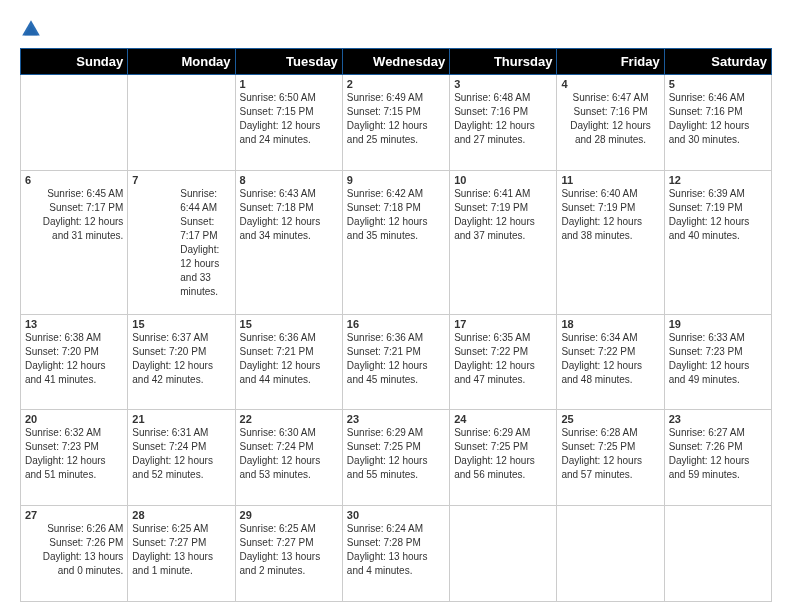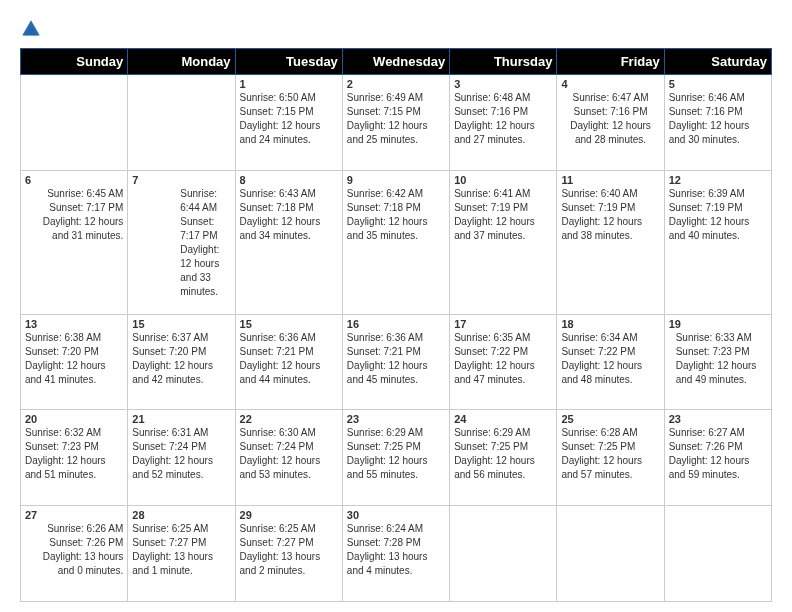--- a/index.html
+++ b/index.html
@@ -248,21 +248,21 @@
 Daylight: 12 hours and 47 minutes.</div>
           </td>
           <td>
             <span class="day-number">18</span>
             <div class="day-info" style="white-space: pre-wrap;">Sunrise: 6:34 AM
 Sunset: 7:22 PM
 Daylight: 12 hours and 48 minutes.</div>
           </td>
           <td>
             <span class="day-number">19</span>
-            <div class="day-info" style="white-space: pre-wrap; margin-left: 7px;">Sunrise: 6:33 AM
+            <div class="day-info" style="white-space: pre-wrap;">Sunrise: 6:33 AM
 Sunset: 7:23 PM
 Daylight: 12 hours and 49 minutes.</div>
           </td>
         </tr>
         <tr>
           <td>
             <span class="day-number">20</span>
             <div class="day-info" style="white-space: pre-wrap;">Sunrise: 6:32 AM
 Sunset: 7:23 PM
 Daylight: 12 hours and 51 minutes.</div>

